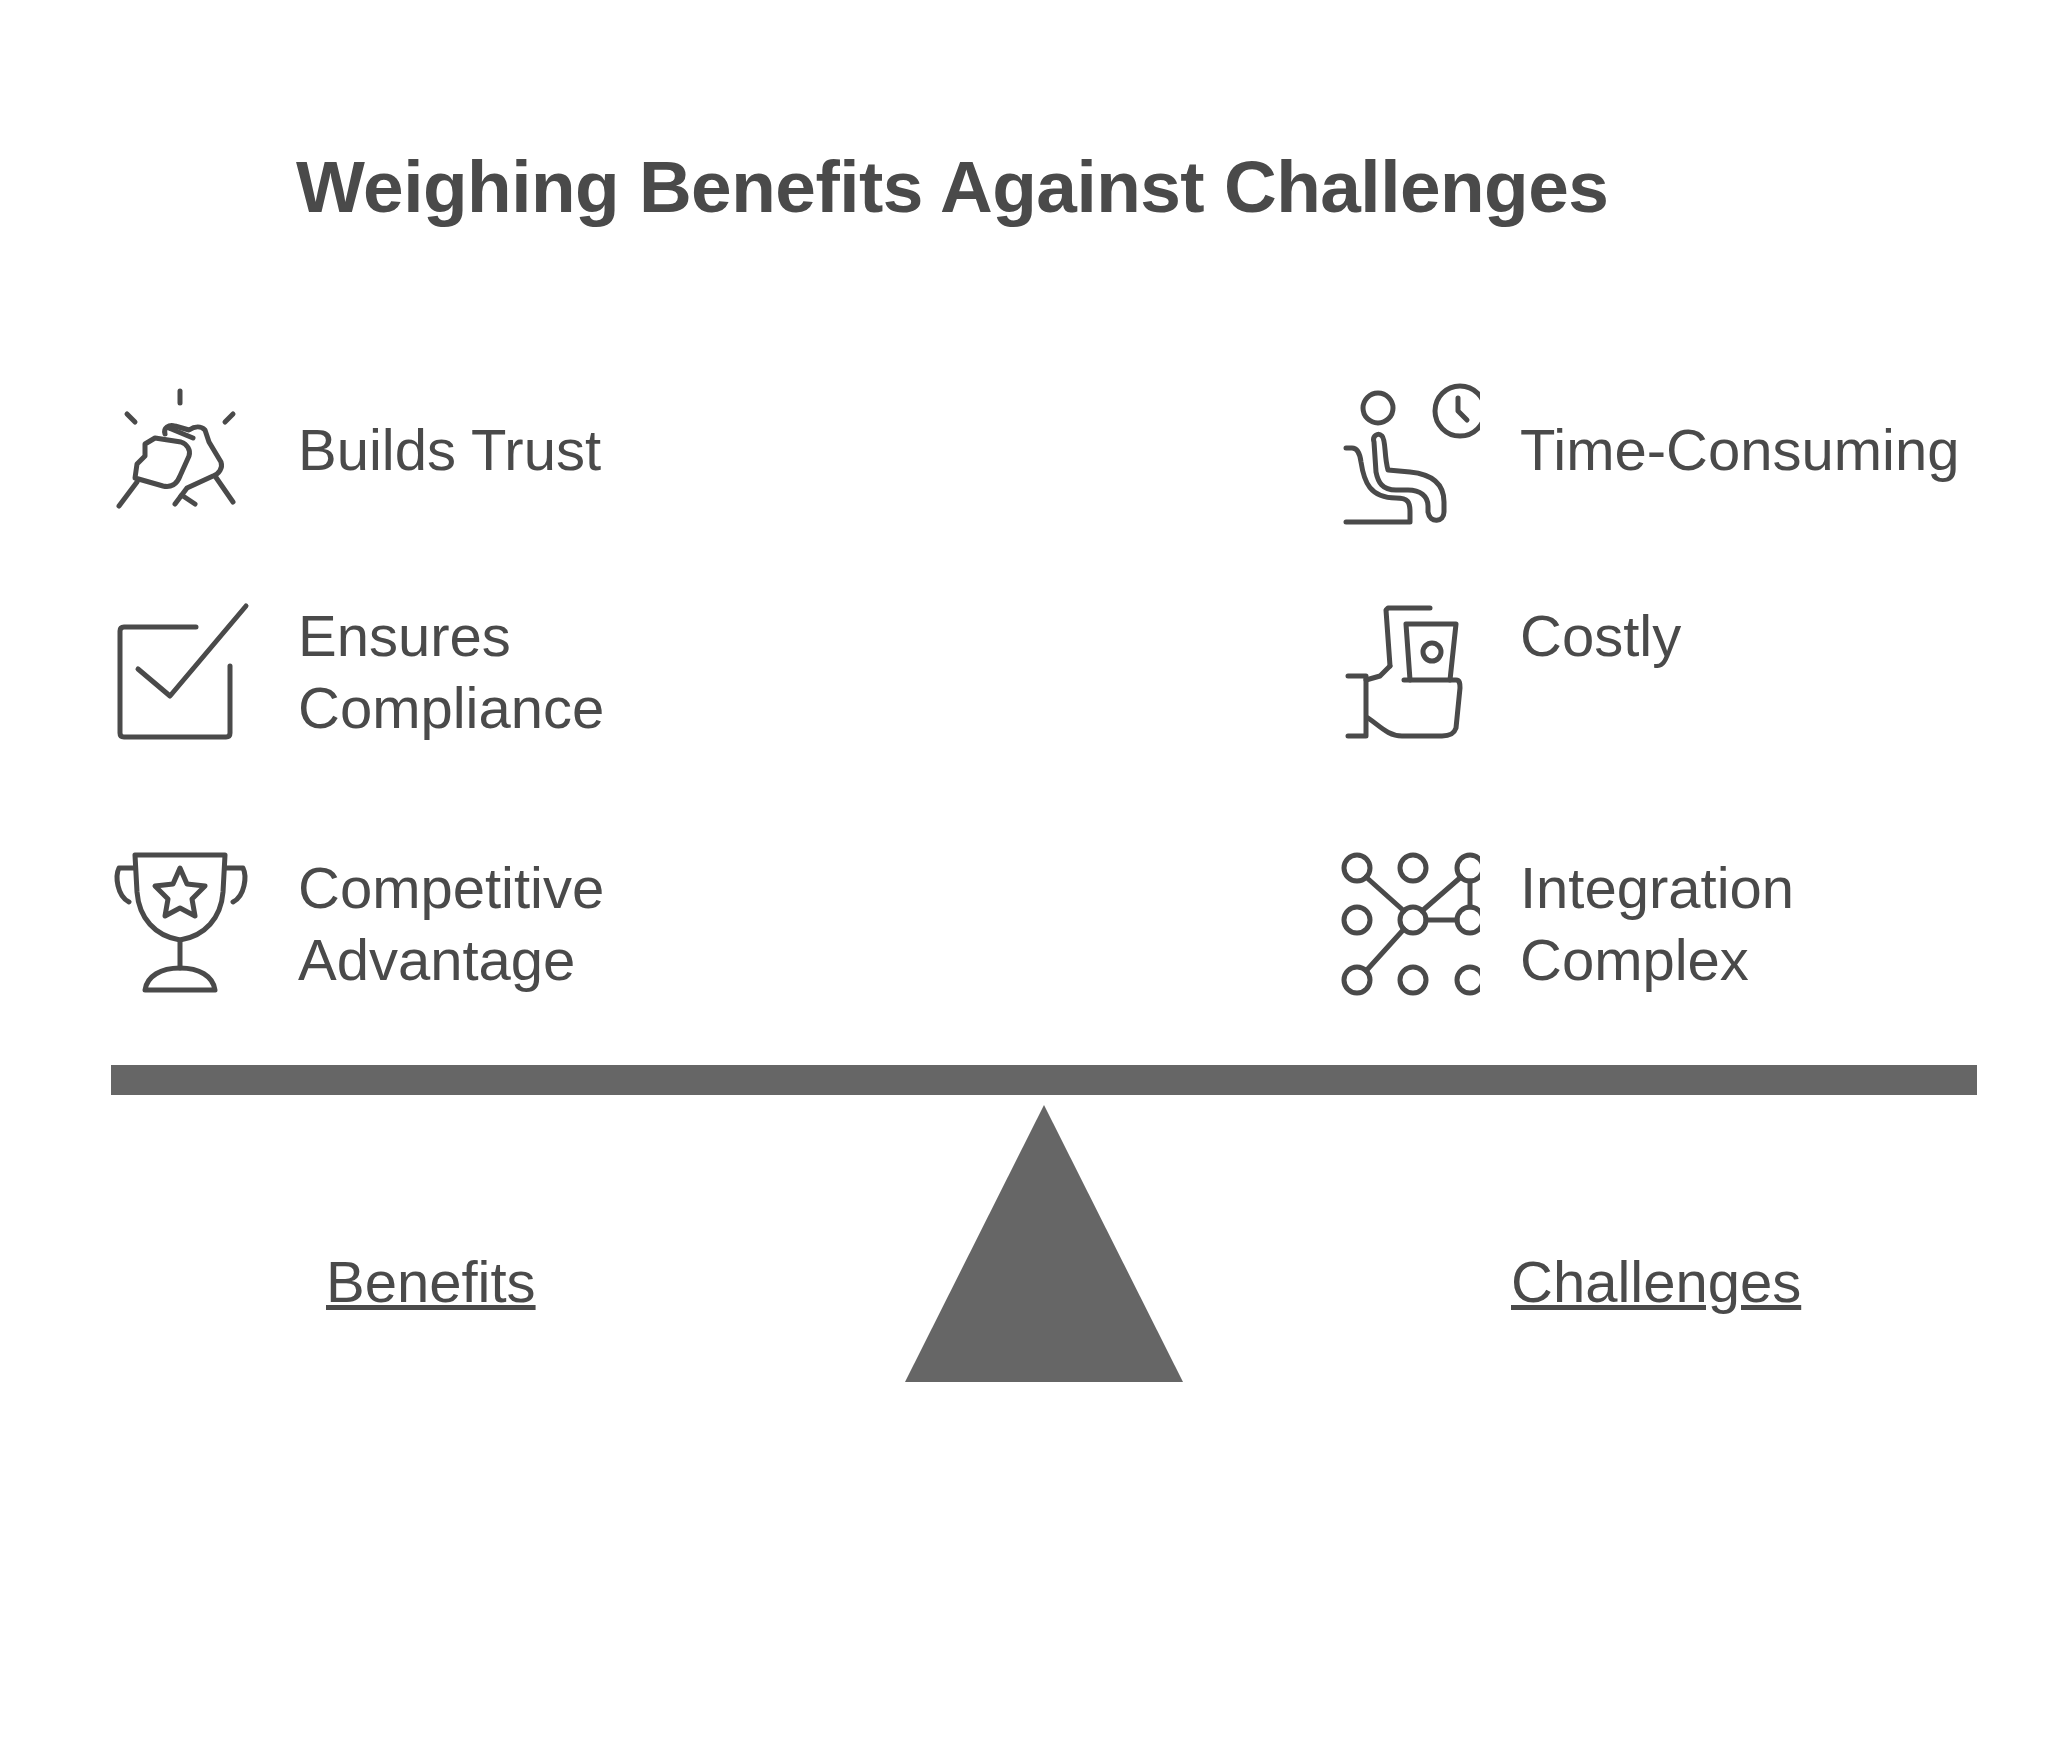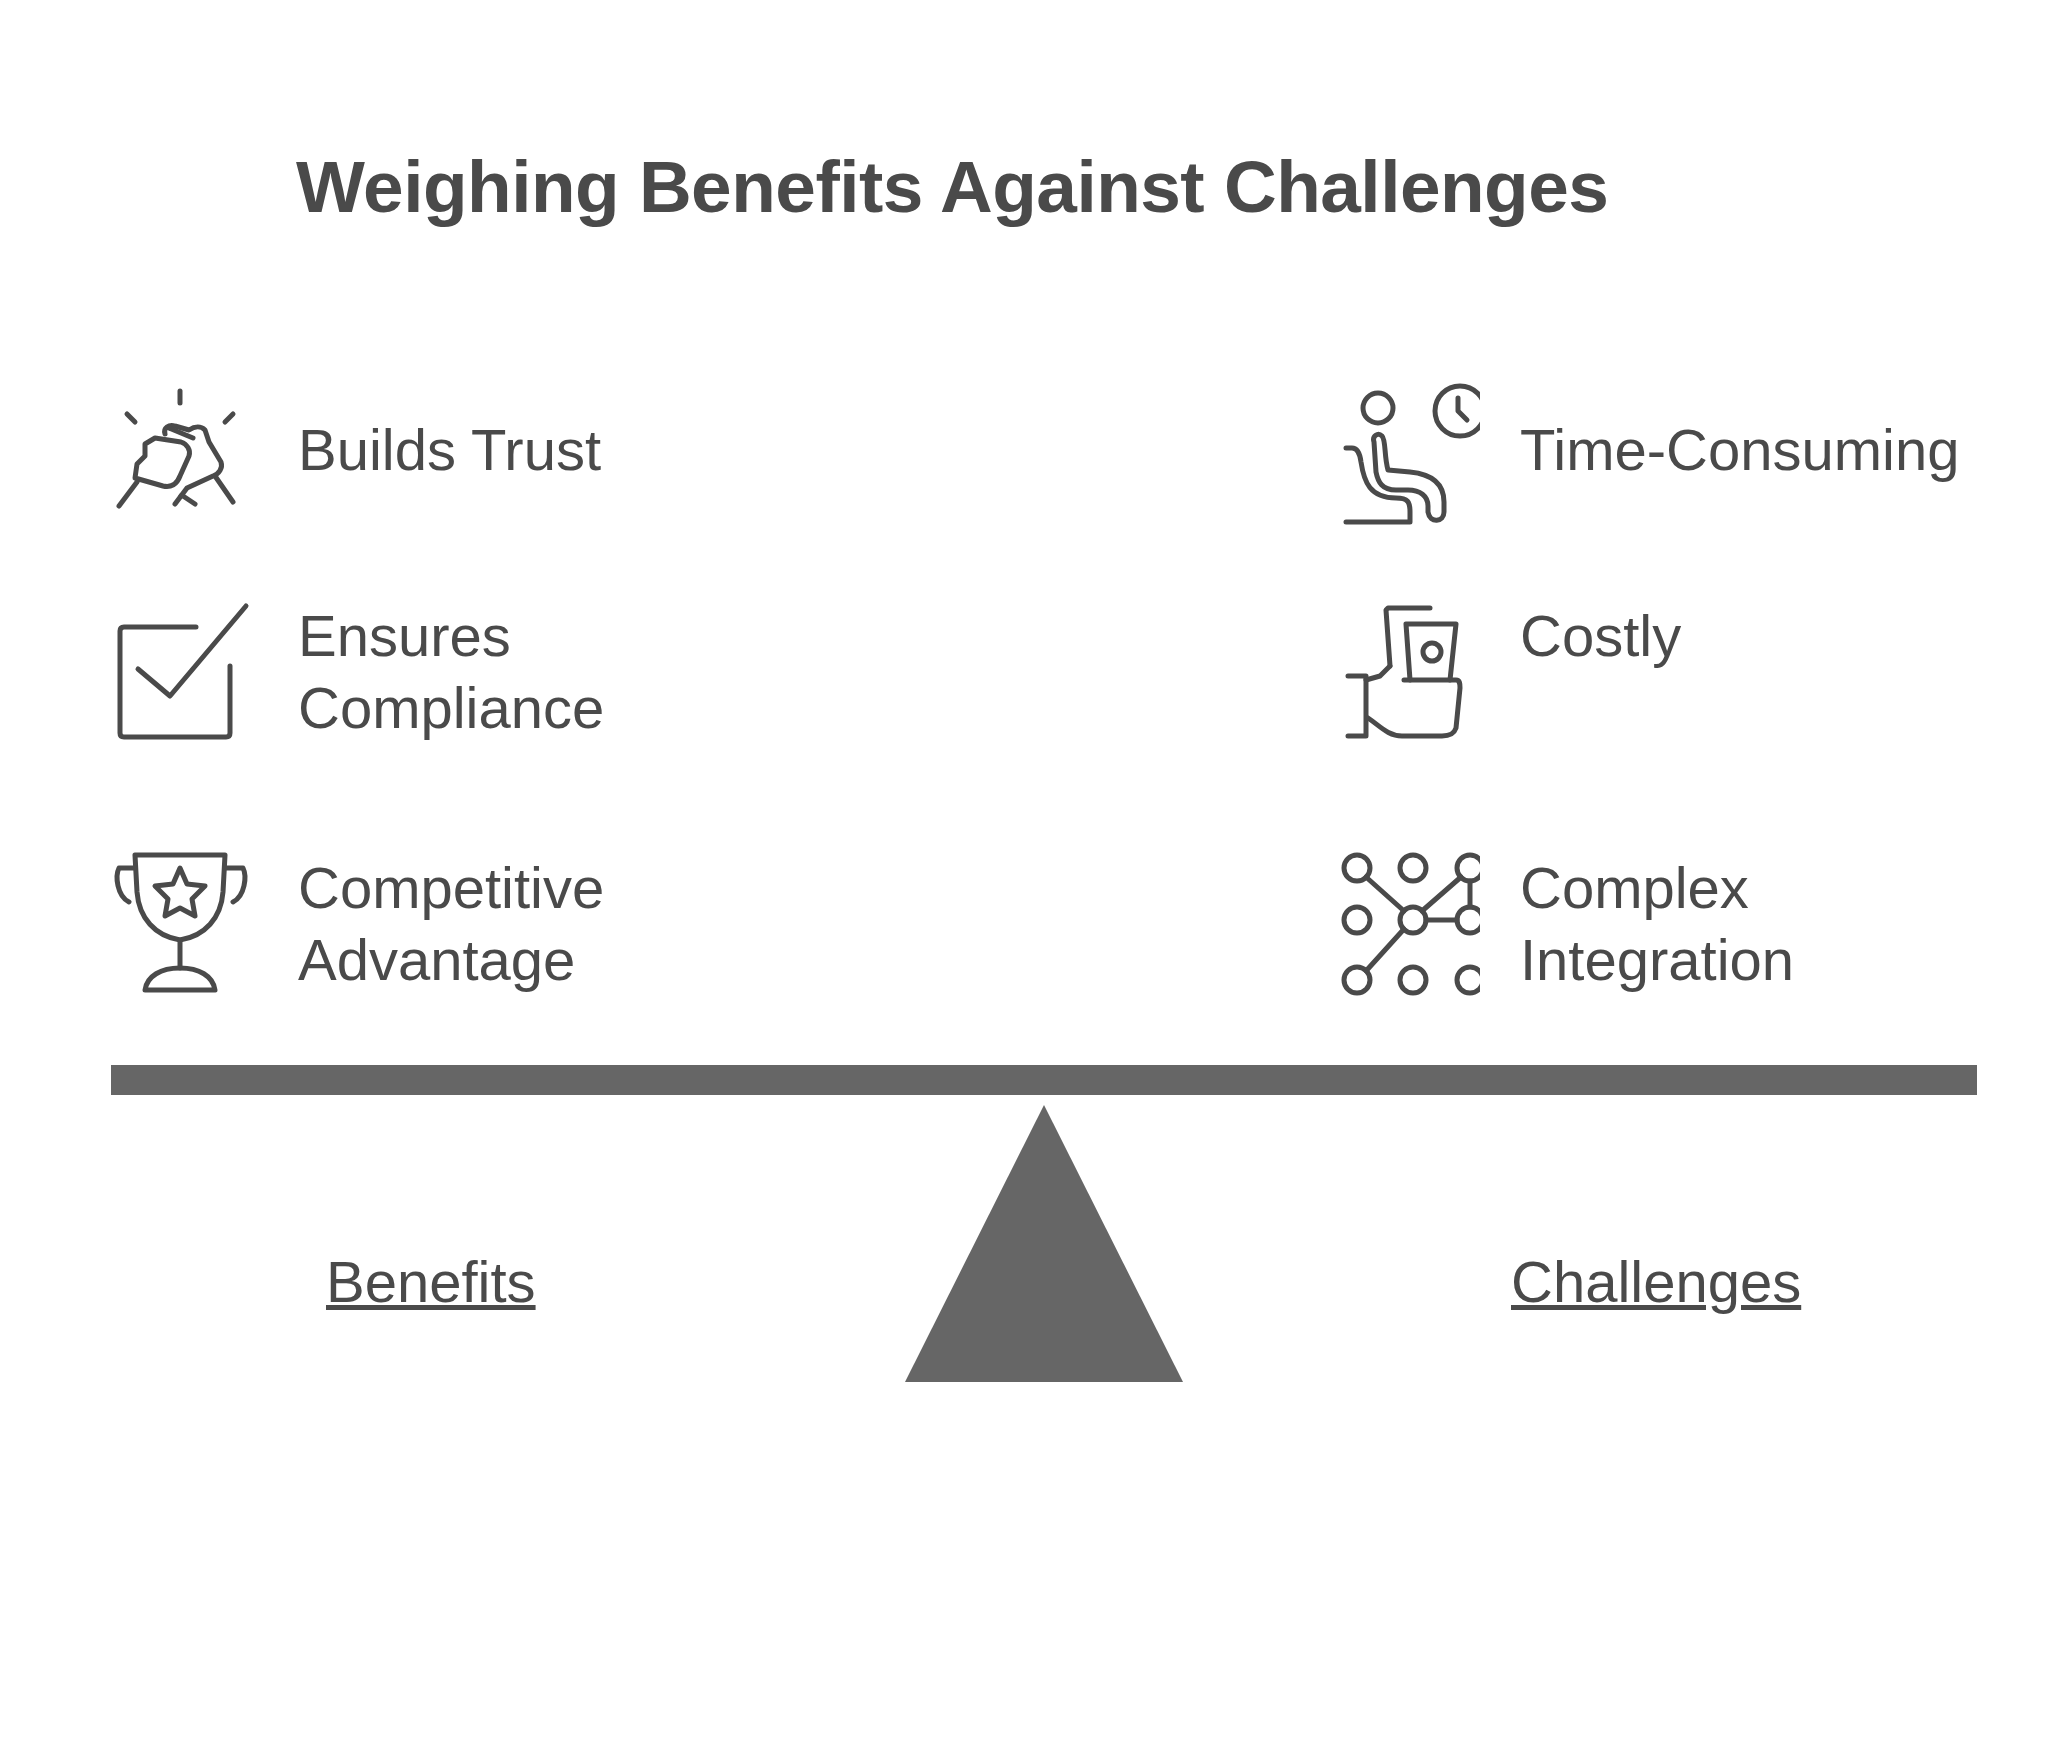--- a/index.html
+++ b/index.html
@@ -117,22 +117,22 @@
       <circle class="s" cx="83" cy="134" r="13"></circle>
       <circle class="s" cx="140" cy="134" r="13"></circle>
       <path class="s" d="M36 31 L74 65"></path>
       <path class="s" d="M92 65 L131 31"></path>
       <path class="s" d="M96 74 L127 74"></path>
       <path class="s" d="M140 35 L140 61"></path>
       <path class="s" d="M74 83 L36 125"></path>
     </svg>
   </div>
   <div class="label" style="left:1520px; top:852px;">
+    <span>Integration</span>
     <span>Complex</span>
-    <span>Integration</span>
   </div>
 </div>
 
 <div class="beam"></div>
 <div class="fulcrum">
   <svg viewBox="0 0 278 277" preserveAspectRatio="none">
     <polygon points="139,0 278,277 0,277" fill="#666666"></polygon>
   </svg>
 </div>
 

